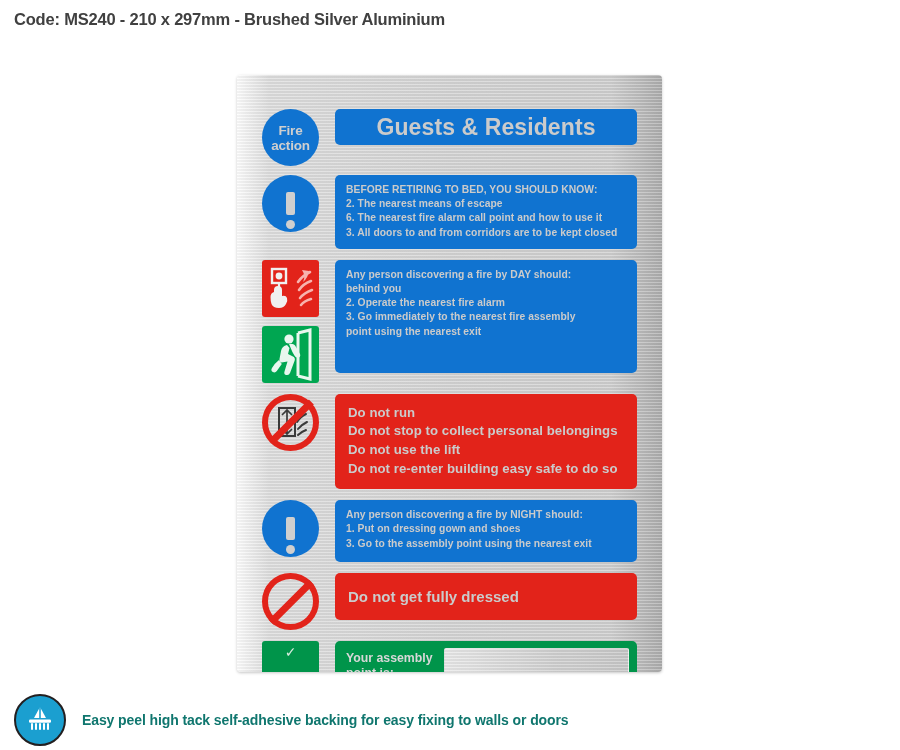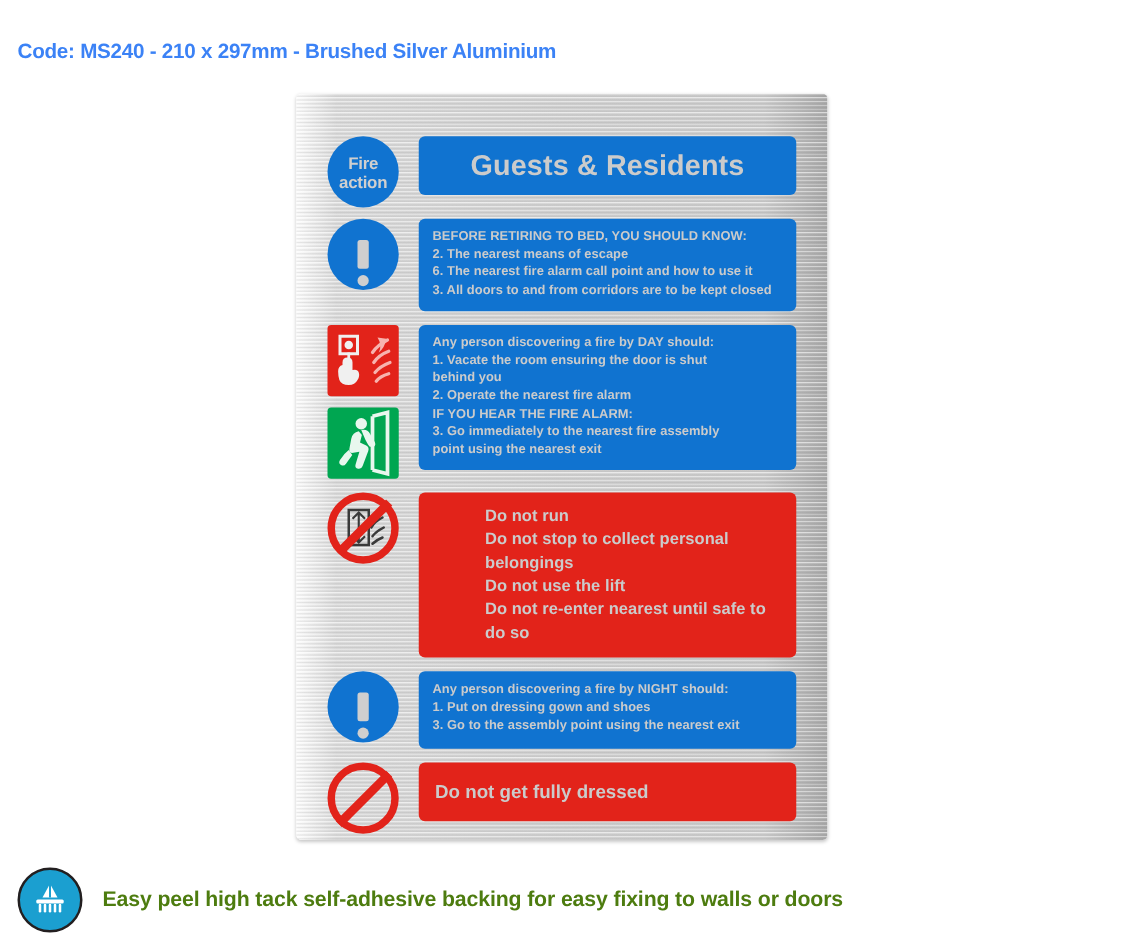--- a/index.html
+++ b/index.html
@@ -10,24 +10,24 @@
     background: #ffffff;
     font-family: "Liberation Sans", sans-serif;
     overflow: hidden;
   }
 
   .page { position: relative; width: 900px; height: 750px; }
 
   
   .product-code {
     position: absolute;
-    left: 14px; top: 32px;
+    left: 14px; top: 10px;
     font-size: 16.5px;
     font-weight: bold;
-    color: #3b82f6;
+    color: #404040;
     letter-spacing: -0.2px;
     white-space: nowrap;
   }
 
   
   .plate {
     position: absolute;
     left: 237px; top: 75px;
     width: 425px; height: 597px;
     border-radius: 4px;
@@ -98,30 +98,30 @@
   }
   .assembly-check { font-size: 14px; line-height: 12px; color: #d8ecdf; }
 
   
   .panel { border-radius: 5px; color: #cbcbcb; }
   .panel-blue { background: #1073d0; }
   .panel-red  { background: #e2231a; }
   .panel-green{ background: #00944a; }
 
   .title-banner {
-    height: 47px; display: flex; align-items: center; justify-content: center;
+    height: 36px; display: flex; align-items: center; justify-content: center;
     font-size: 23px; font-weight: bold; letter-spacing: 0.1px;
   }
   .text-panel { padding: 8px 11px 9px 11px; }
   .text-panel p {
     margin: 0; font-size: 10.3px; font-weight: bold;
     line-height: 14.2px; letter-spacing: 0.05px;
   }
   .big-list p {
-    font-size: 13.2px; line-height: 18.6px; font-weight: bold; margin-left: 40px;
+    font-size: 13.2px; line-height: 18.6px; font-weight: bold;
   }
   .headline { font-size: 15px; font-weight: bold; }
 
   
   .assembly-row {
     display: flex; align-items: center;
     padding: 7px 8px 7px 11px; min-height: 49px;
   }
   .assembly-label {
     font-size: 12.3px; font-weight: bold; line-height: 15px;
@@ -148,22 +148,22 @@
   .footer-icon {
     width: 52px; height: 52px; border-radius: 50%;
     background: #1b9fd0; border: 2.5px solid #231f20;
     position: relative; flex: 0 0 auto;
   }
   .footer-glyph {
     position: absolute; inset: 0;
     display: flex; align-items: center; justify-content: center;
   }
   .footer-text {
-    margin-left: 16px; font-size: 17px; font-weight: bold;
-    color: #4d7c0f; letter-spacing: -0.1px; white-space: nowrap;
+    margin-left: 16px; font-size: 14px; font-weight: bold;
+    color: #0f766e; letter-spacing: -0.1px; white-space: nowrap;
   }
 </style>
 </head>
 <body>
 
 <div class="page">
 
   <div class="product-code">Code: MS240 - 210 x 297mm - Brushed Silver Aluminium</div>
 
   <div class="plate">
@@ -230,24 +230,22 @@
               <circle cx="27" cy="13" r="4.6" fill="#e8f7ee"></circle>
               <path d="M27 18 q5-1 7 3 l4 7 q1 3 -2 3.6 q-2.5 0.4 -3.6-2 l-2-3.6" fill="#e8f7ee"></path>
               <path d="M25 19 q-5 1 -6 6 l-1.5 8 q-0.5 3 2 3.4 l6-1 l-3 10 q-1 3 2 3.6 q2.6 0.5 3.6-2.2 l4.5-12 q1-3 -1.6-4.4 l-5-2.4 l1.5-6 z" fill="#e8f7ee"></path>
               <path d="M17 34 q-4 3 -7 8 q-1.6 2.6 0.8 4 q2.4 1.3 4-1 l5-7 z" fill="#e8f7ee"></path>
             </svg>
           </div>
         </div>
         <div class="body-col">
           <div class="panel panel-blue text-panel" style="min-height:113px">
             <p>Any person discovering a fire by DAY should:</p>
-            <p>1. Vacate the room ensuring the door is shut</p>
             <p>    behind you</p>
             <p>2. Operate the nearest fire alarm</p>
-            <p>IF YOU HEAR THE FIRE ALARM:</p>
             <p>3. Go immediately to the nearest fire assembly</p>
             <p>    point using the nearest exit</p>
           </div>
         </div>
       </div>
 
       <div class="gap-md"></div>
 
       <div class="row">
         <div class="icon-col">
@@ -263,21 +261,21 @@
             </svg>
             <div class="prohib-ring"></div>
             <div class="prohib-bar"></div>
           </div>
         </div>
         <div class="body-col">
           <div class="panel panel-red text-panel big-list" style="padding:10px 13px 11px 13px">
             <p>Do not run</p>
             <p>Do not stop to collect personal belongings</p>
             <p>Do not use the lift</p>
-            <p>Do not re-enter nearest until safe to do so</p>
+            <p>Do not re-enter building easy safe to do so</p>
           </div>
         </div>
       </div>
 
       <div class="gap-md"></div>
 
       <div class="row">
         <div class="icon-col">
           <div class="ico-circle-blue">
             <div class="excl-mark"></div>

